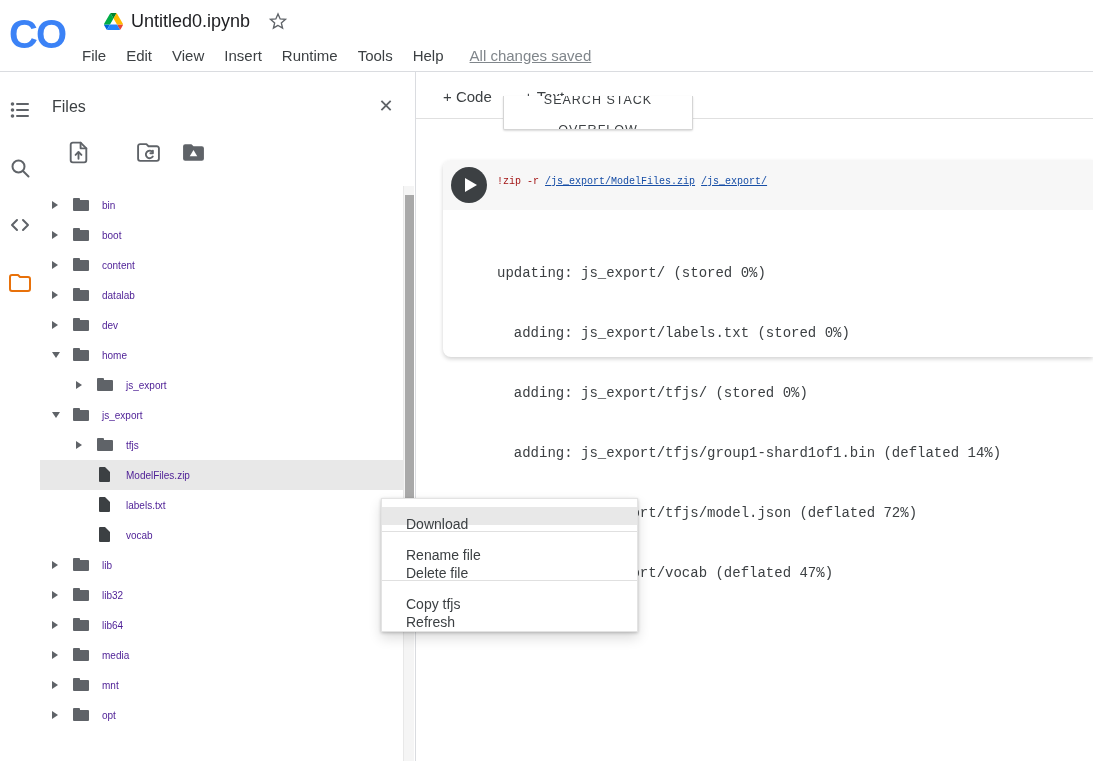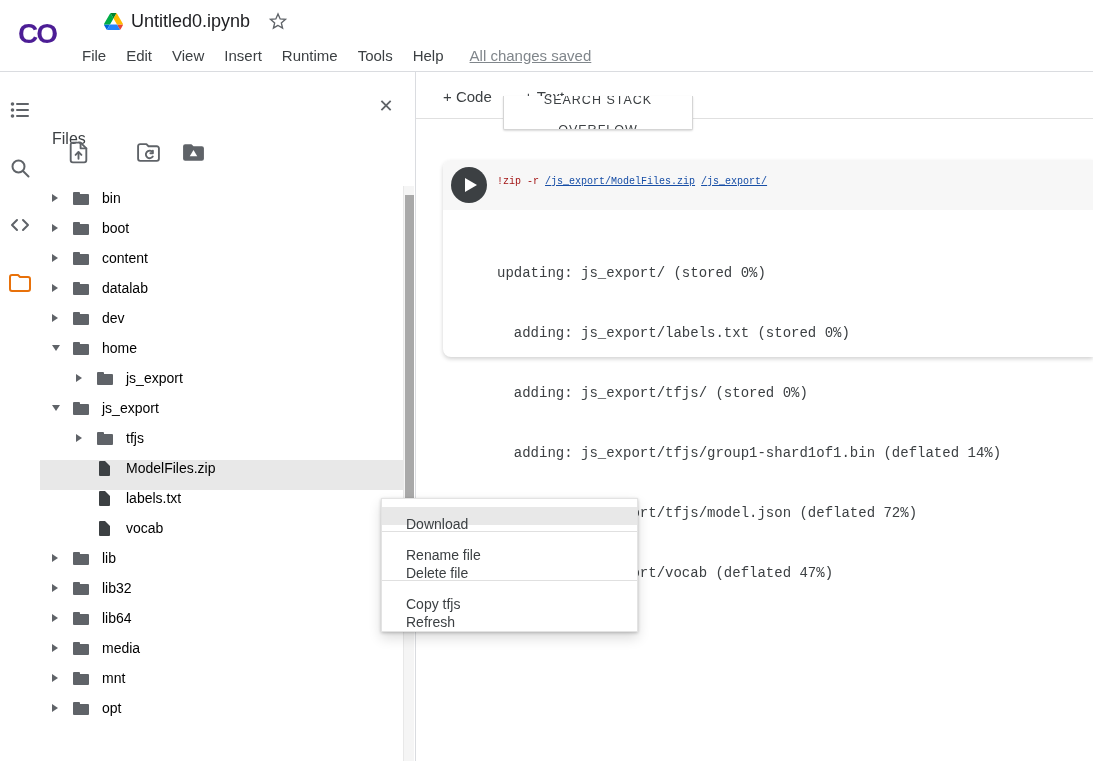--- a/index.html
+++ b/index.html
@@ -3,48 +3,48 @@
 <meta charset="utf-8">
 <style>
   * { margin:0; padding:0; box-sizing:border-box; }
   html,body { width:1093px; height:761px; overflow:hidden; background:#fff;
               font-family:"Liberation Sans", sans-serif; color:#3C4043; }
 
   
   #header { position:absolute; left:0; top:0; width:1093px; height:72px; background:#fff;
             border-bottom:1px solid #DADCE0; z-index:4; }
   .logo { position:absolute; left:8px; top:6px; width:58px; height:56px; display:flex;
-          align-items:center; justify-content:center; font-size:28px; font-weight:800;
-          color:#4c1d95; letter-spacing:-2px; cursor:pointer; }
+          align-items:center; justify-content:center; font-size:40px; font-weight:800;
+          color:#3b82f6; letter-spacing:-2px; cursor:pointer; }
   .title-row { position:absolute; left:104px; top:7px; height:28px; display:flex; align-items:center; }
   .drive-icon { width:19px; height:17px; margin-right:8px; }
   .filename { font-size:18px; color:#202124; cursor:text; }
   .star { width:20px; height:20px; margin-left:18px; cursor:pointer; }
   .menu-row { position:absolute; left:72px; top:42px; height:26px; display:flex; align-items:center; }
   .menu-item { padding:0 10px; font-size:15px; color:#3C4043; cursor:pointer; }
   .save-status { margin-left:16px; font-size:15px; color:#80868B; text-decoration:underline; cursor:pointer; }
 
   
   #rail { position:absolute; left:0; top:72px; width:40px; height:689px; background:#fff; }
   .rail-btn { position:absolute; left:8px; width:24px; height:24px; cursor:pointer; }
   .rail-btn svg { width:24px; height:24px; }
 
   
   #files-panel { position:absolute; left:40px; top:72px; width:363px; height:689px; background:#fff; }
-  .panel-title { position:absolute; left:12px; top:26px; font-size:16px; font-weight:500; color:#3C4043;margin-top:32px; }
+  .panel-title { position:absolute; left:12px; top:26px; font-size:16px; font-weight:500; color:#3C4043; }
   .panel-close { position:absolute; left:334px; top:22px; width:24px; height:24px; font-size:18px;
                  color:#5F6368; display:flex; align-items:center; justify-content:center; cursor:pointer; }
   .panel-toolbar { position:absolute; left:0; top:64px; height:40px; width:100%; }
   .tb-btn { position:absolute; top:4px; width:28px; height:28px; cursor:pointer; }
   .tb-btn svg { width:25px; height:25px; }
 
   
   #tree { position:absolute; left:0; top:118px; width:363px; }
-  .tree-row { height:30px; display:flex; padding-left:12px; font-size:14px;
-              color:#000000; cursor:pointer; white-space:nowrap; }
+  .tree-row { height:30px; display:flex; align-items:center; padding-left:12px; font-size:10px;
+              color:#4c1d95; cursor:pointer; white-space:nowrap; }
   .tree-row.d1 { padding-left:36px; }
   .tree-row.selected { background:#E8E8E8; }
   .tw { width:20px; height:16px; display:flex; align-items:center; flex-shrink:0; }
   .arr { display:inline-block; width:0; height:0; }
   .arr.r { border-left:6px solid #5F6368; border-top:4px solid transparent; border-bottom:4px solid transparent; }
   .arr.d { border-top:6px solid #5F6368; border-left:4px solid transparent; border-right:4px solid transparent; }
   .ico { position:relative; width:18px; height:18px; margin-right:12px; flex-shrink:0; }
   .ico.folder::before { content:""; position:absolute; left:1px; top:2px; width:7px; height:4px;
                         background:#5F6368; border-radius:1px 1px 0 0; }
   .ico.folder::after  { content:""; position:absolute; left:1px; top:4px; width:16px; height:11px;

